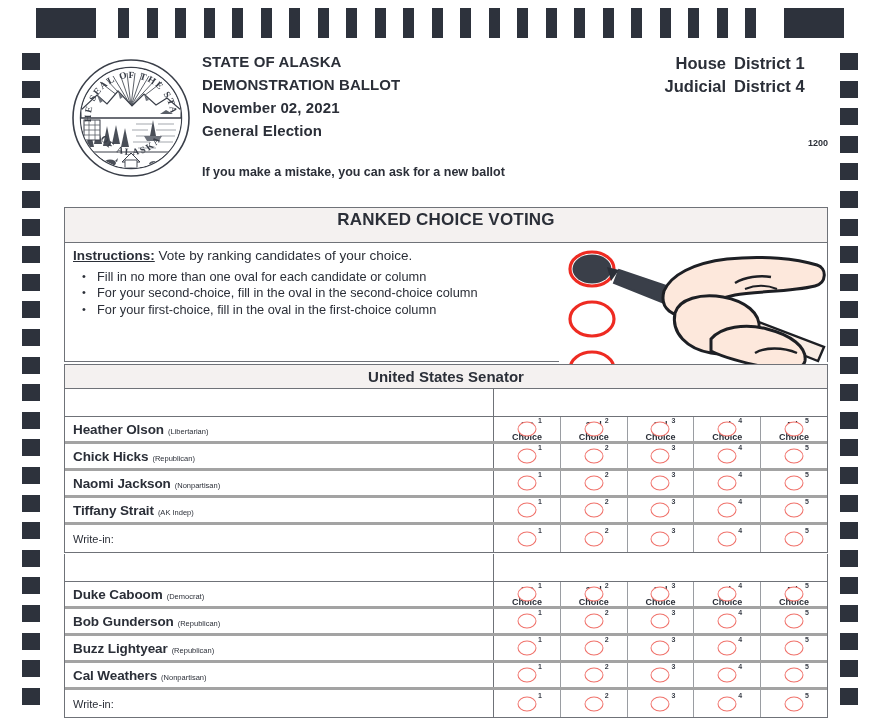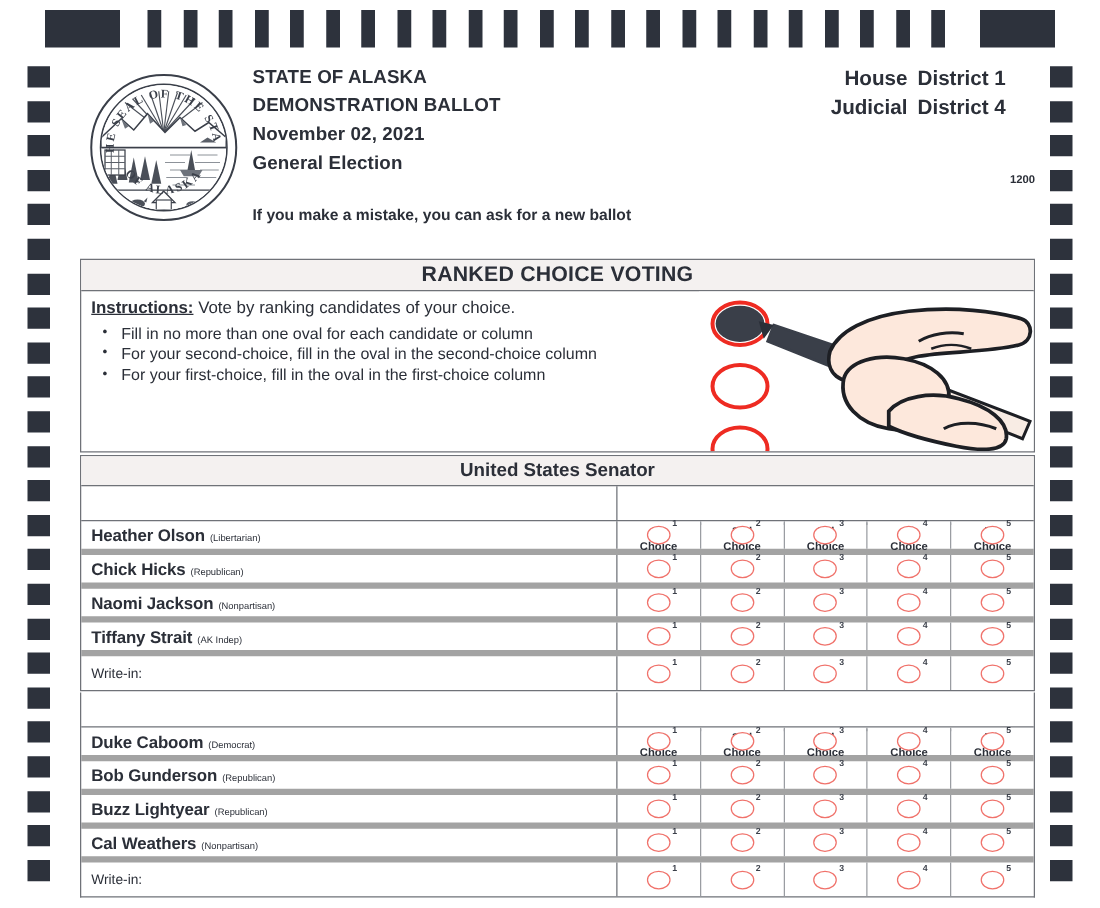--- a/index.html
+++ b/index.html
@@ -72,21 +72,21 @@
 
   
   .rcv-box {
     position: absolute;
     left: 64px; top: 207px;
     width: 764px; height: 155px;
     border: 1.5px solid #6f7278;
     background: #ffffff;
   }
   .rcv-title {
-    height: 25px;
+    height: 35px;
     background: #f4f1f0;
     border-bottom: 1.5px solid #6f7278;
     text-align: center;
     font-size: 17px; font-weight: bold;
     line-height: 24px;
     letter-spacing: 0.2px;
   }
   .rcv-body { position: relative; height: 128px; }
   .instr-head {
     position: absolute; left: 8px; top: 5px;
@@ -147,21 +147,21 @@
     line-height: 11.5px;
     padding-top: 2px;
     margin-top: 29px;
   }
   .ch-col:last-child { border-right: none; }
   .ch-col span { display: block; }
 
   .cand-row {
     display: flex;
     height: 27px;
-    border-bottom: 5px solid #a3a3a3;
+    border-bottom: 3px solid #a3a3a3;
   }
   .cand-row:last-child { border-bottom: none; }
   .cand-name-cell {
     flex: 0 0 429px;
     border-right: 1.5px solid #6f7278;
     padding-left: 8px;
     display: flex;
     align-items: center;
     overflow: hidden;
     white-space: nowrap;

